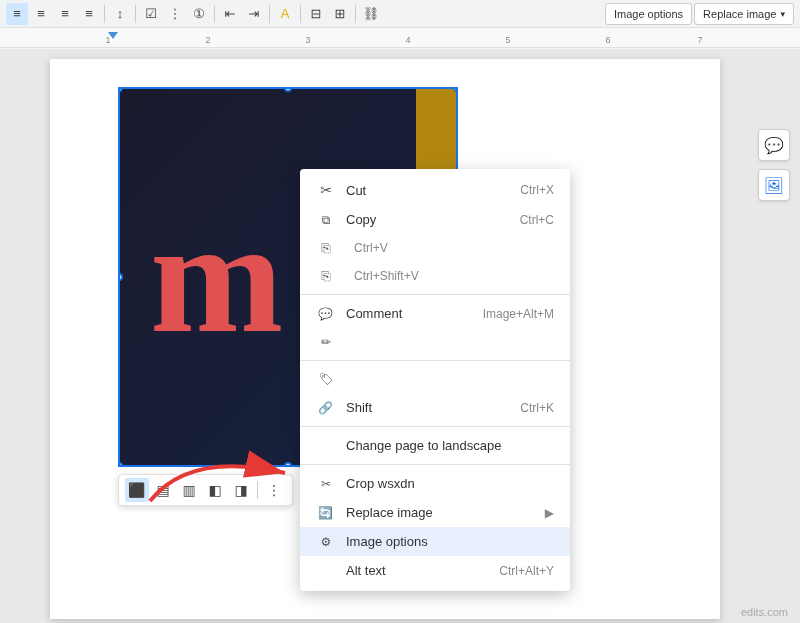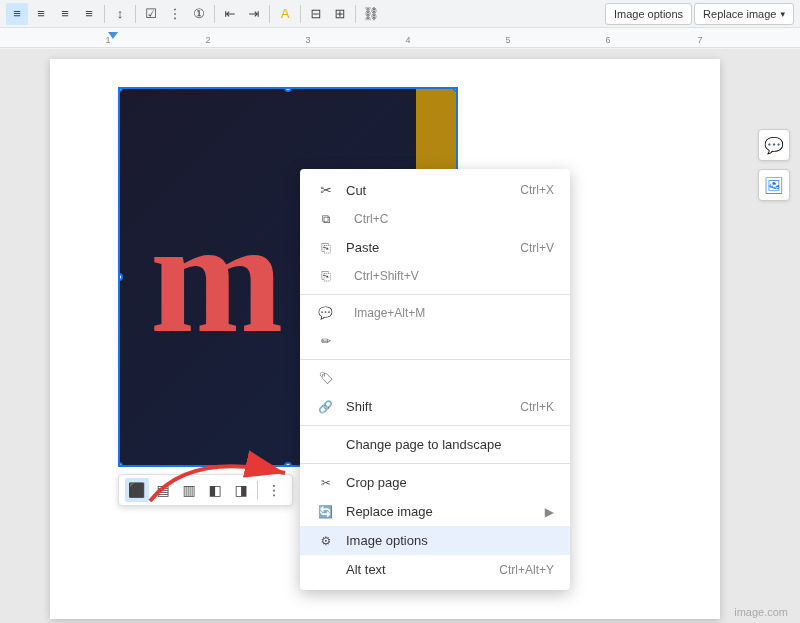--- a/index.html
+++ b/index.html
@@ -396,39 +396,40 @@
   <div class="context-menu">
 
     <div class="menu-item">
       <span class="menu-icon">✂</span>
       <span class="menu-label">Cut</span>
       <span class="menu-shortcut">Ctrl+X</span>
     </div>
 
     <div class="menu-item">
       <span class="menu-icon" style="font-size:12px;">⧉</span>
+      <span class="menu-label">Copy</span>
       <span class="menu-shortcut">Ctrl+C</span>
     </div>
 
     <div class="menu-item">
       <span class="menu-icon" style="font-size:12px;">⎘</span>
-      <span class="menu-label">Paste</span>
       <span class="menu-shortcut">Ctrl+V</span>
     </div>
 
     <div class="menu-item">
       <span class="menu-icon" style="font-size:12px;">⎘</span>
       <span class="menu-shortcut">Ctrl+Shift+V</span>
     </div>
 
 
     <div class="menu-divider"></div>
 
     <div class="menu-item">
       <span class="menu-icon" style="font-size:12px;">💬</span>
+      <span class="menu-label">Comment</span>
       <span class="menu-shortcut">Image+Alt+M</span>
     </div>
 
     <div class="menu-item">
       <span class="menu-icon" style="font-size:12px;">✏</span>
     </div>
 
     <div class="menu-divider"></div>
 
     <div class="menu-item">
@@ -445,21 +446,21 @@
 
     <div class="menu-item">
       <span class="menu-icon"></span>
       <span class="menu-label">Change page to landscape</span>
     </div>
 
     <div class="menu-divider"></div>
 
     <div class="menu-item">
       <span class="menu-icon" style="font-size:12px;">✂</span>
-      <span class="menu-label">Crop page</span>
+      <span class="menu-label">Crop wsxdn</span>
     </div>
 
     <div class="menu-item">
       <span class="menu-icon" style="font-size:12px;">🔄</span>
       <span class="menu-label">Replace image</span>
       <span class="menu-arrow">▶</span>
     </div>
 
     <div class="menu-item highlighted">
       <span class="menu-icon" style="font-size:12px;">⚙</span>
@@ -467,15 +468,15 @@
     </div>
 
     <div class="menu-item">
       <span class="menu-icon"></span>
       <span class="menu-label">Alt text</span>
       <span class="menu-shortcut">Ctrl+Alt+Y</span>
     </div>
 
   </div>
 
-  <div class="watermark">image.com</div>
+  <div class="watermark">edits.com</div>
 
 </div>
 
 </body></html>

